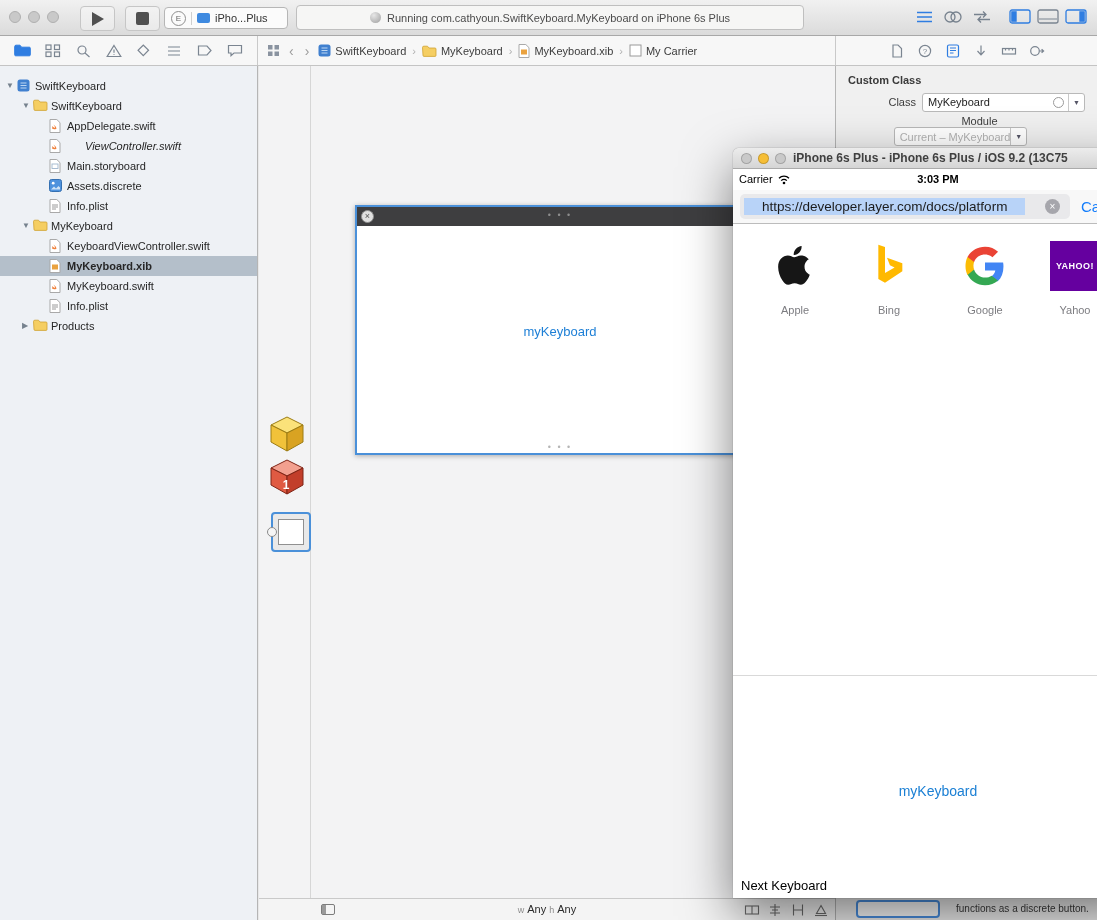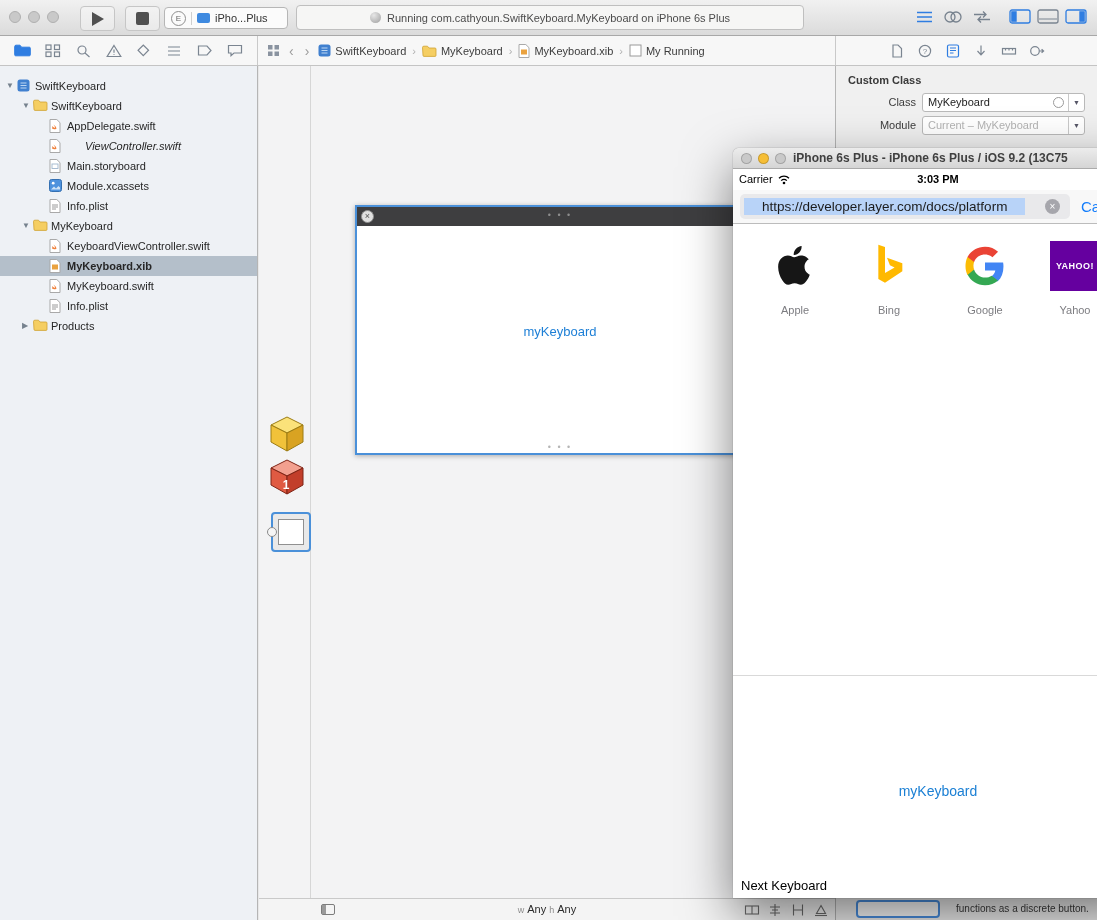--- a/index.html
+++ b/index.html
@@ -81,21 +81,21 @@
   .size-ctrl{position:absolute;left:50%;transform:translateX(-50%);top:4px;font-size:11px;color:#2b2b2b;
     display:flex;gap:3px;align-items:baseline;}
   .size-prefix{font-size:9px;color:#8c8c8c;}
   .ib-btns{position:absolute;right:6px;top:4px;display:flex;gap:7px;}
 
   
   .xc-inspector{position:absolute;right:0;top:66px;width:262px;bottom:0;background:#f0f0f0;
     border-left:1px solid #b5b5b5;box-sizing:border-box;}
   .insp-title{position:absolute;left:12px;top:8px;font-size:11px;font-weight:bold;color:#3a3a3a;}
   .insp-row{position:absolute;left:0;right:12px;height:20px;display:flex;align-items:center;}
-  .insp-row.r1{top:26px;} .insp-row.r2{top:49px;}
+  .insp-row.r1{top:26px;} .insp-row.r2{top:49px;flex-direction:column;}
   .insp-label{width:86px;text-align:right;font-size:11px;color:#3c3c3c;padding-right:6px;box-sizing:border-box;flex:0 0 auto;}
   .insp-field{flex:1;height:19px;background:#fff;border:1px solid #b9b9b9;border-radius:3px;font-size:11px;
     display:flex;align-items:center;padding:0 0 0 5px;box-sizing:border-box;color:#222;}
   .insp-field .val{flex:1;white-space:nowrap;overflow:hidden;}
   .insp-field.dim .val{color:#b3b3b3;}
   .field-stepper{width:9px;height:9px;border:1px solid #9a9a9a;border-radius:50%;margin-right:4px;flex:0 0 auto;}
   .combo-btn{width:15px;height:17px;border-left:1px solid #c9c9c9;display:flex;align-items:center;justify-content:center;
     font-size:7px;color:#556;flex:0 0 auto;}
   .lib-filter{position:absolute;left:20px;bottom:2px;width:84px;height:18px;border:2px solid #4a90e2;border-radius:4px;
     background:#fff;box-sizing:border-box;}
@@ -308,21 +308,21 @@
             </span>
             <span class="crumb-label">MyKeyboard.xib</span>
           </span>
           <span class="crumb-sep">›</span>
           <span class="crumb">
             <span class="crumb-icon">
               <svg width="13" height="13" viewBox="0 0 13 13">
                 <rect x="1" y="1" width="11" height="11" fill="#fff" stroke="#9a9a9a"></rect>
               </svg>
             </span>
-            <span class="crumb-label">My Running</span>
+            <span class="crumb-label">My Carrier</span>
           </span>
         </span>
     </div>
     <div class="util-strip">
         <span class="nav-icon">
           <svg width="16" height="14" viewBox="0 0 16 14">
             <g fill="none" stroke="#7b8591" stroke-width="1.2">
               <path d="M4 1h5l3.5 3.5V13H4Z"></path>
             </g>
           </svg>
@@ -416,21 +416,21 @@
           <span class="tree-label" style="left: 67px;">Main.storyboard</span>
         </div>
         <div class="tree-row">
           <span class="tree-icon" style="left: 49px;">
             <svg width="13" height="13" viewBox="0 0 13 13">
               <rect x=".5" y=".5" width="12" height="12" rx="2" fill="#4e92dd" stroke="#3570b2"></rect>
               <circle cx="4.2" cy="4.2" r="1.4" fill="#fff"></circle>
               <path d="M2 10.5l3-3 2 2 2.5-2.5 1.5 1.5v2Z" fill="#cfe3f7"></path>
             </svg>
           </span>
-          <span class="tree-label" style="left: 67px;">Module.xcassets</span>
+          <span class="tree-label" style="left: 67px;">Assets.discrete</span>
         </div>
         <div class="tree-row">
           <span class="tree-icon" style="left: 49px;">
             <svg width="12" height="14" viewBox="0 0 12 14">
               <path d="M1 .5h6.8L11 3.7V13.5H1Z" fill="#fff" stroke="#a9a9a9"></path>
               <path d="M3 6h6M3 8h6M3 10h4" stroke="#8f8f8f" stroke-width=".9" fill="none"></path>
             </svg>
           </span>
           <span class="tree-label" style="left: 67px;">Info.plist</span>
         </div>

